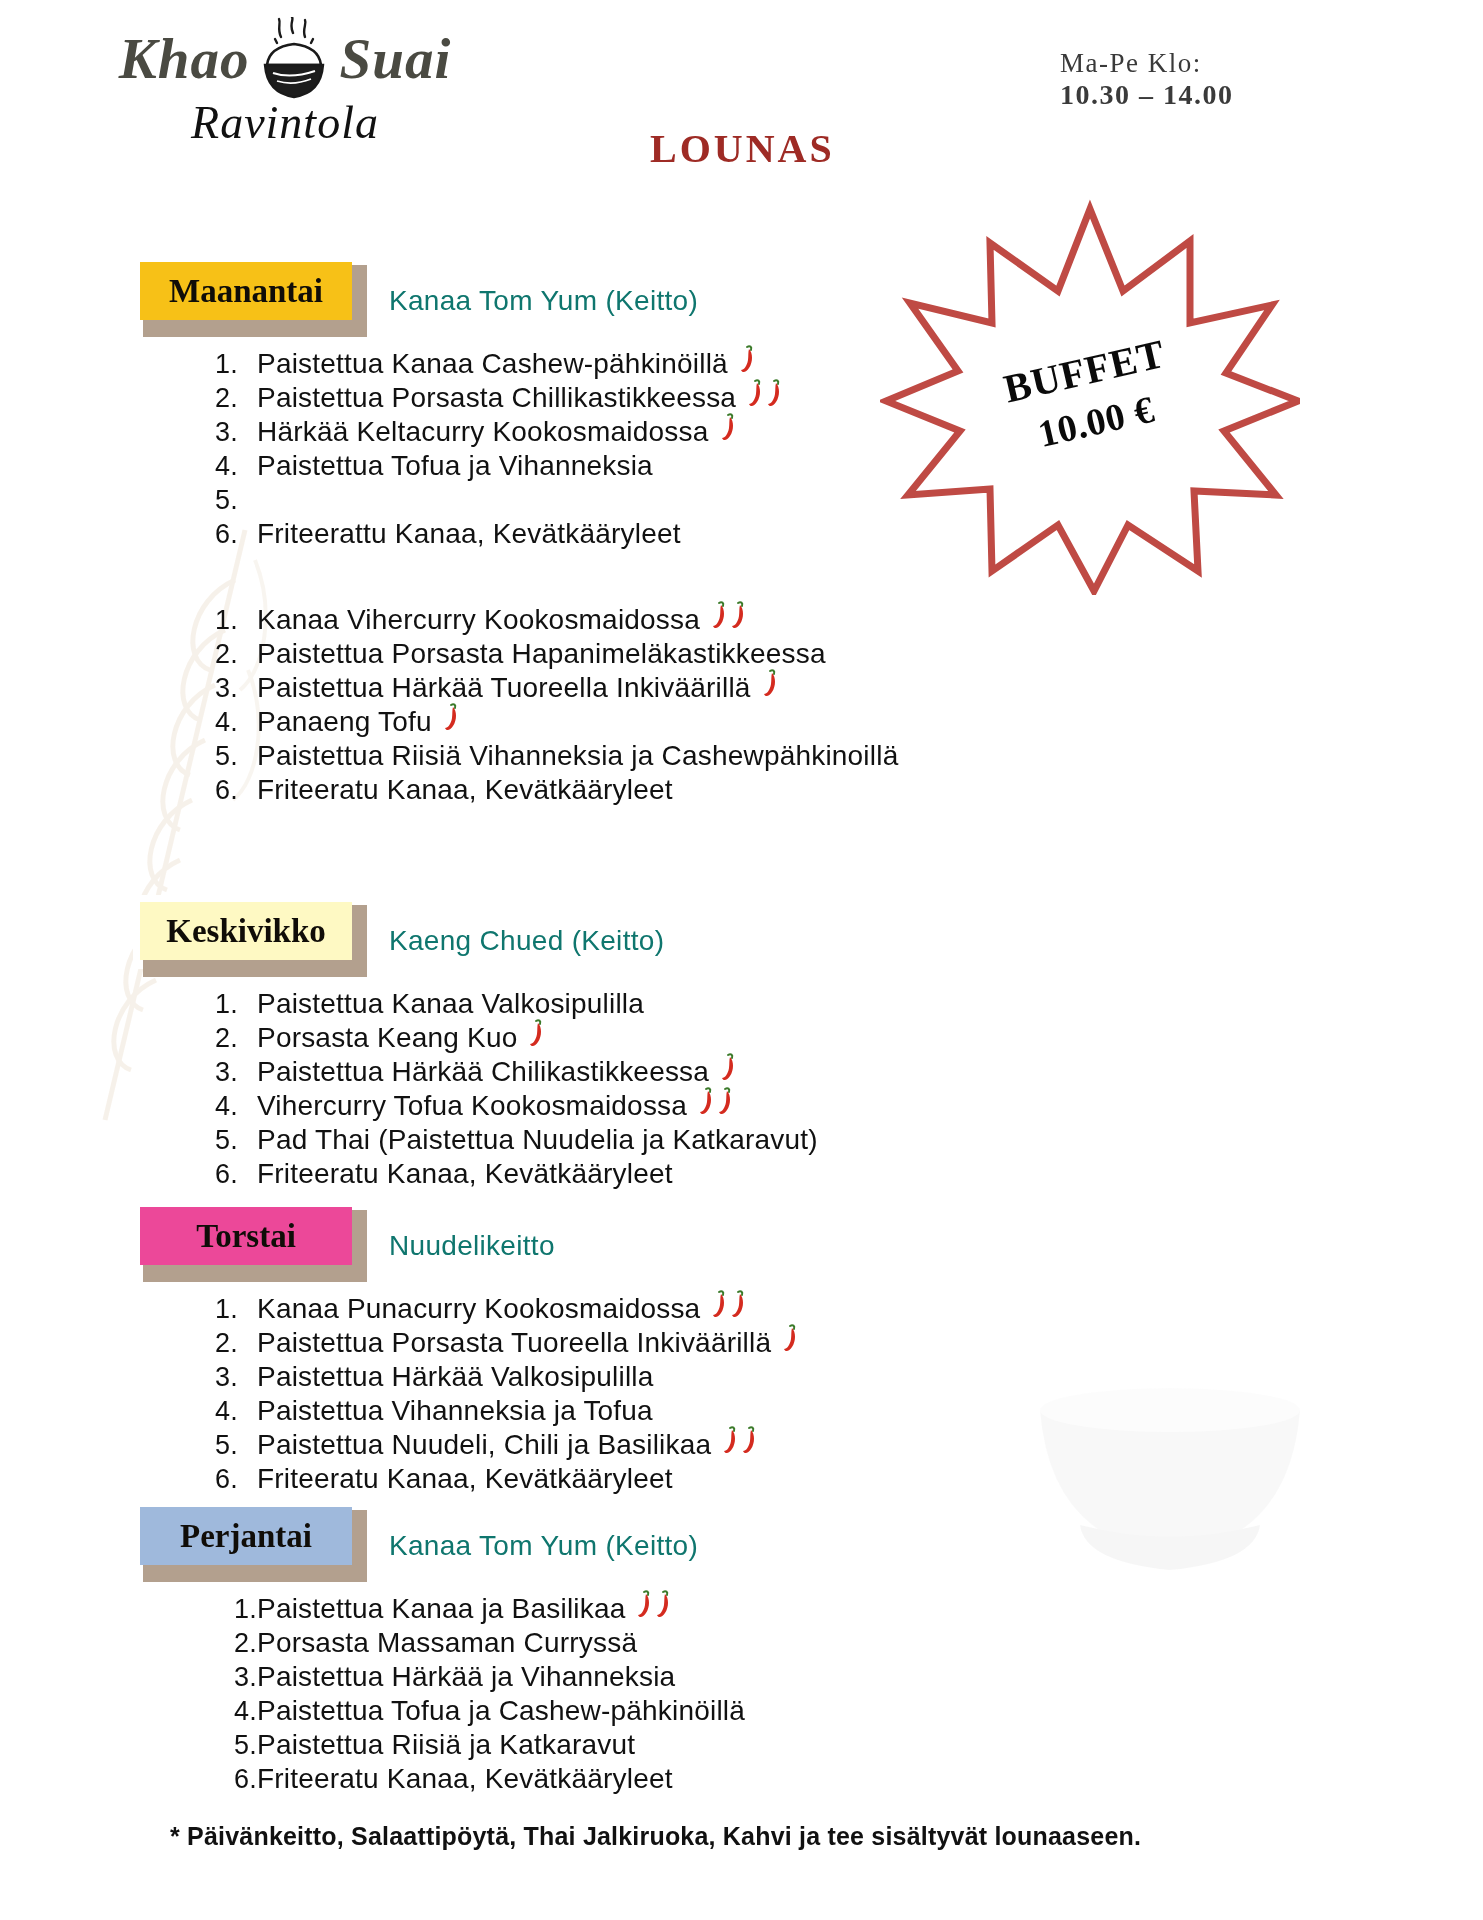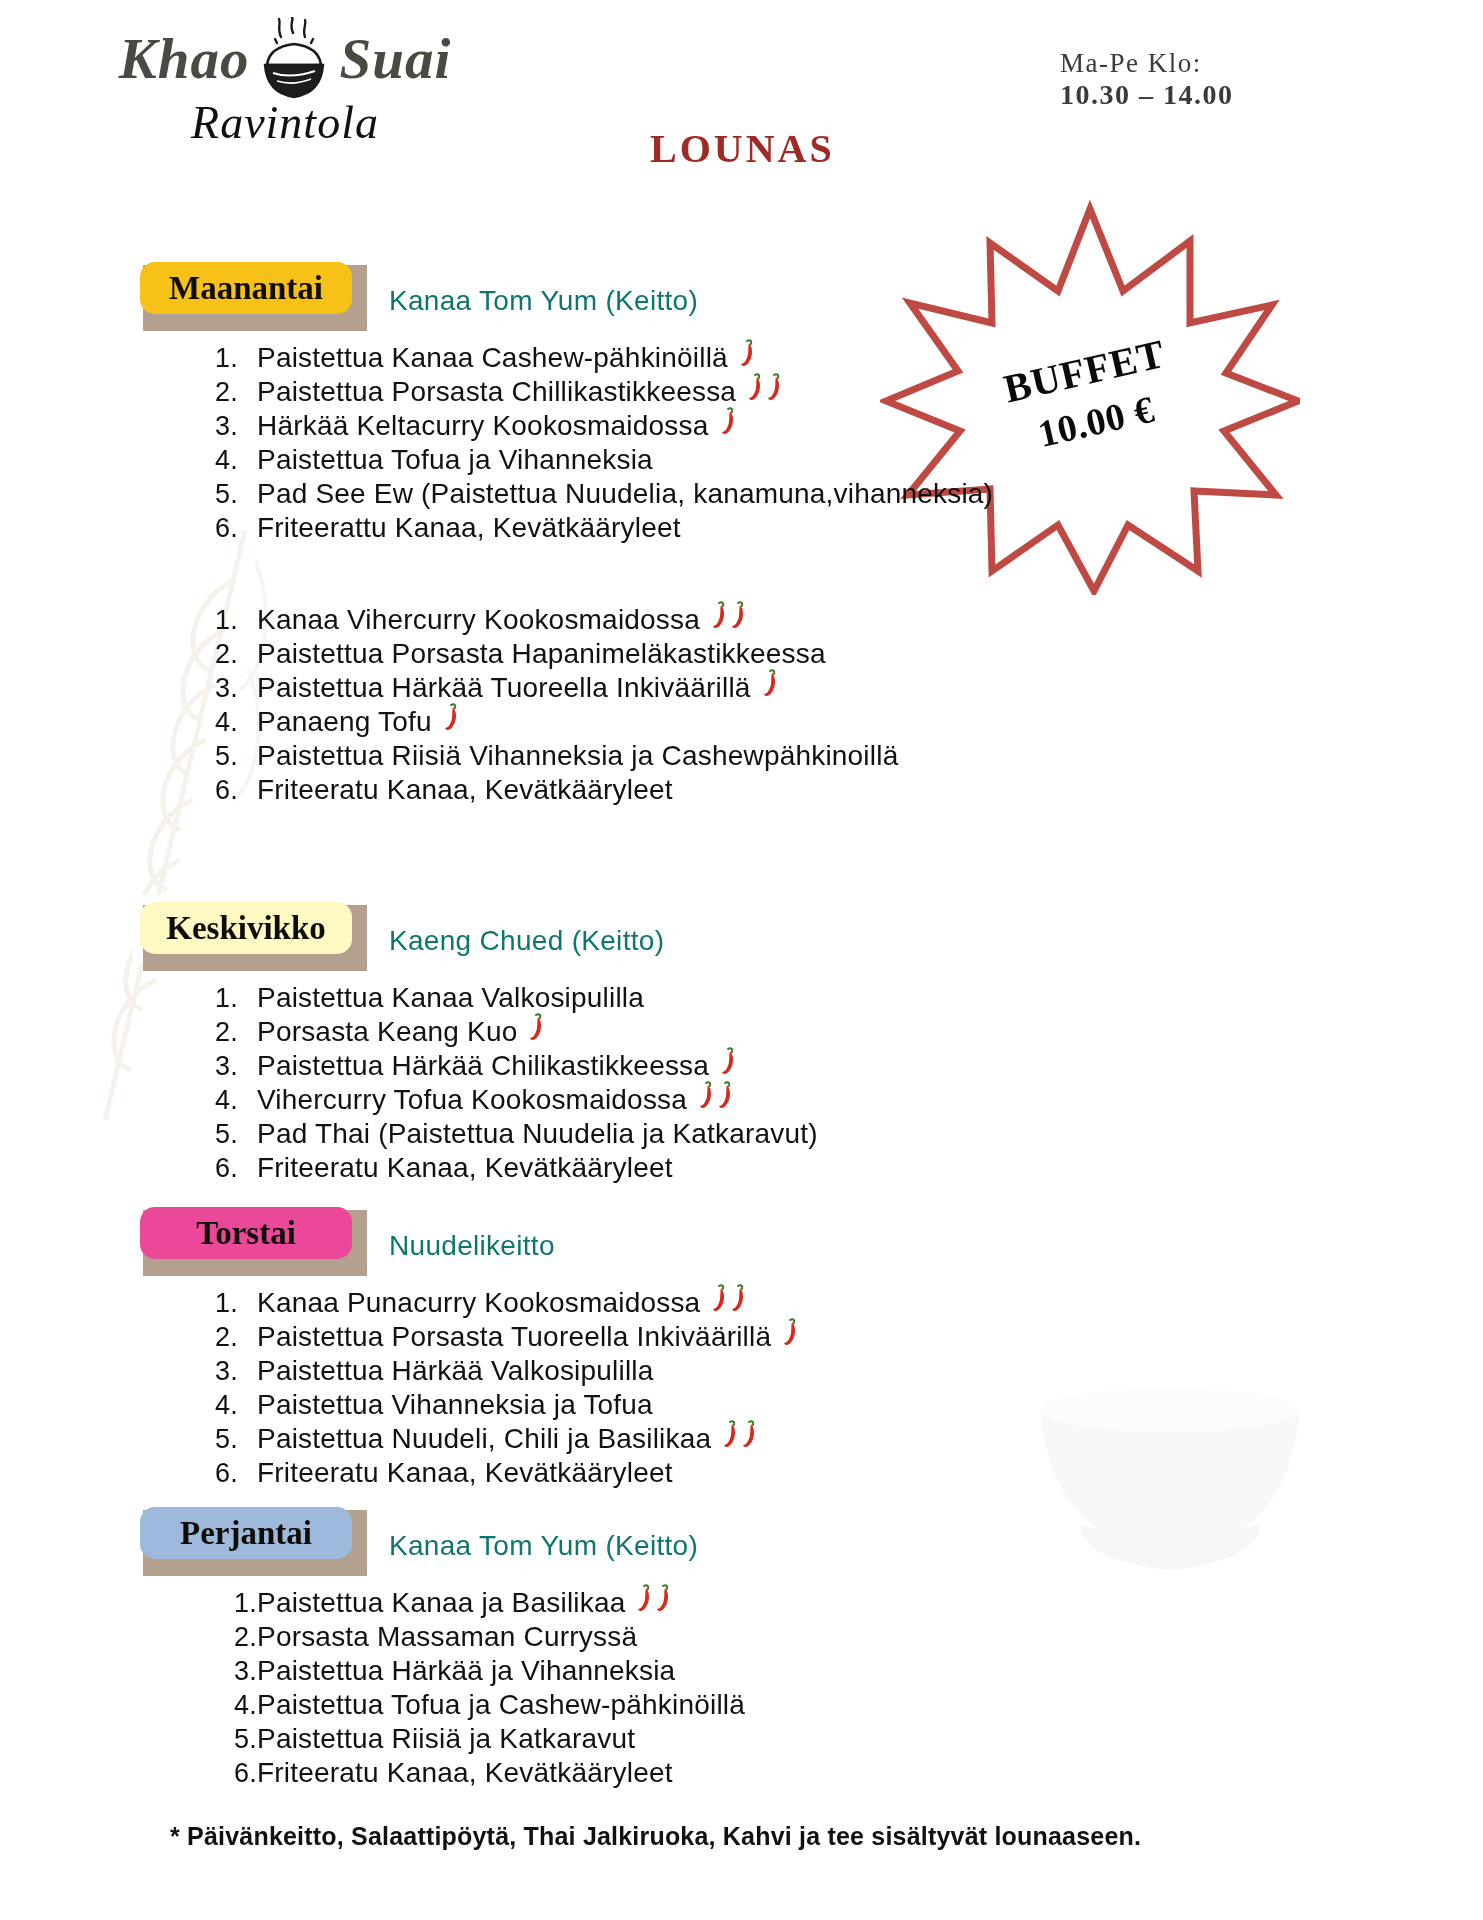--- a/index.html
+++ b/index.html
@@ -156,30 +156,29 @@
     left: 10px;
     top: 10px;
     right: -8px;
     bottom: -8px;
     background: #b3a08e;
     z-index: 0;
   }
   .day-badge {
     position: relative;
     z-index: 1;
-    height: 52px;
+    height: 58px;
     display: flex;
     align-items: center;
     justify-content: center;
     font-family: "Liberation Serif", serif;
     font-weight: bold;
     font-size: 33px;
     color: #100d08;
     letter-spacing: 0px;
-    border-radius: 15px;
   }
   .day-soup {
     font-family: "Liberation Sans", sans-serif;
     font-size: 28px;
     color: #0f766e;
     margin-left: 30px;
     margin-top: 30px;
     letter-spacing: 0.3px;
     white-space: nowrap;
   }
@@ -335,21 +334,20 @@
                 <path d="M11 5 C15 9 15 18 11 24 C8 29 4 29 3 26 C6 26 9 22 10 16 C10.6 12 10 8 11 5 Z" fill="#d42b1f"></path>
               </svg>
             </span>
           </li>
           <li class="dish">
             <span class="dish-num">4.</span>
             <span class="dish-name">Paistettua Tofua ja Vihanneksia</span>
           </li>
           <li class="dish">
             <span class="dish-num">5.</span>
-            <span class="dish-name">Pad See Ew (Paistettua Nuudelia, kanamuna,vihanneksia)</span>
           </li>
           <li class="dish">
             <span class="dish-num">6.</span>
             <span class="dish-name">Friteerattu Kanaa, Kevätkääryleet</span>
           </li>
         </ul>
       </div>
       <div class="day" style="top: 585px;">
         <ul class="dishes">
           <li class="dish">

